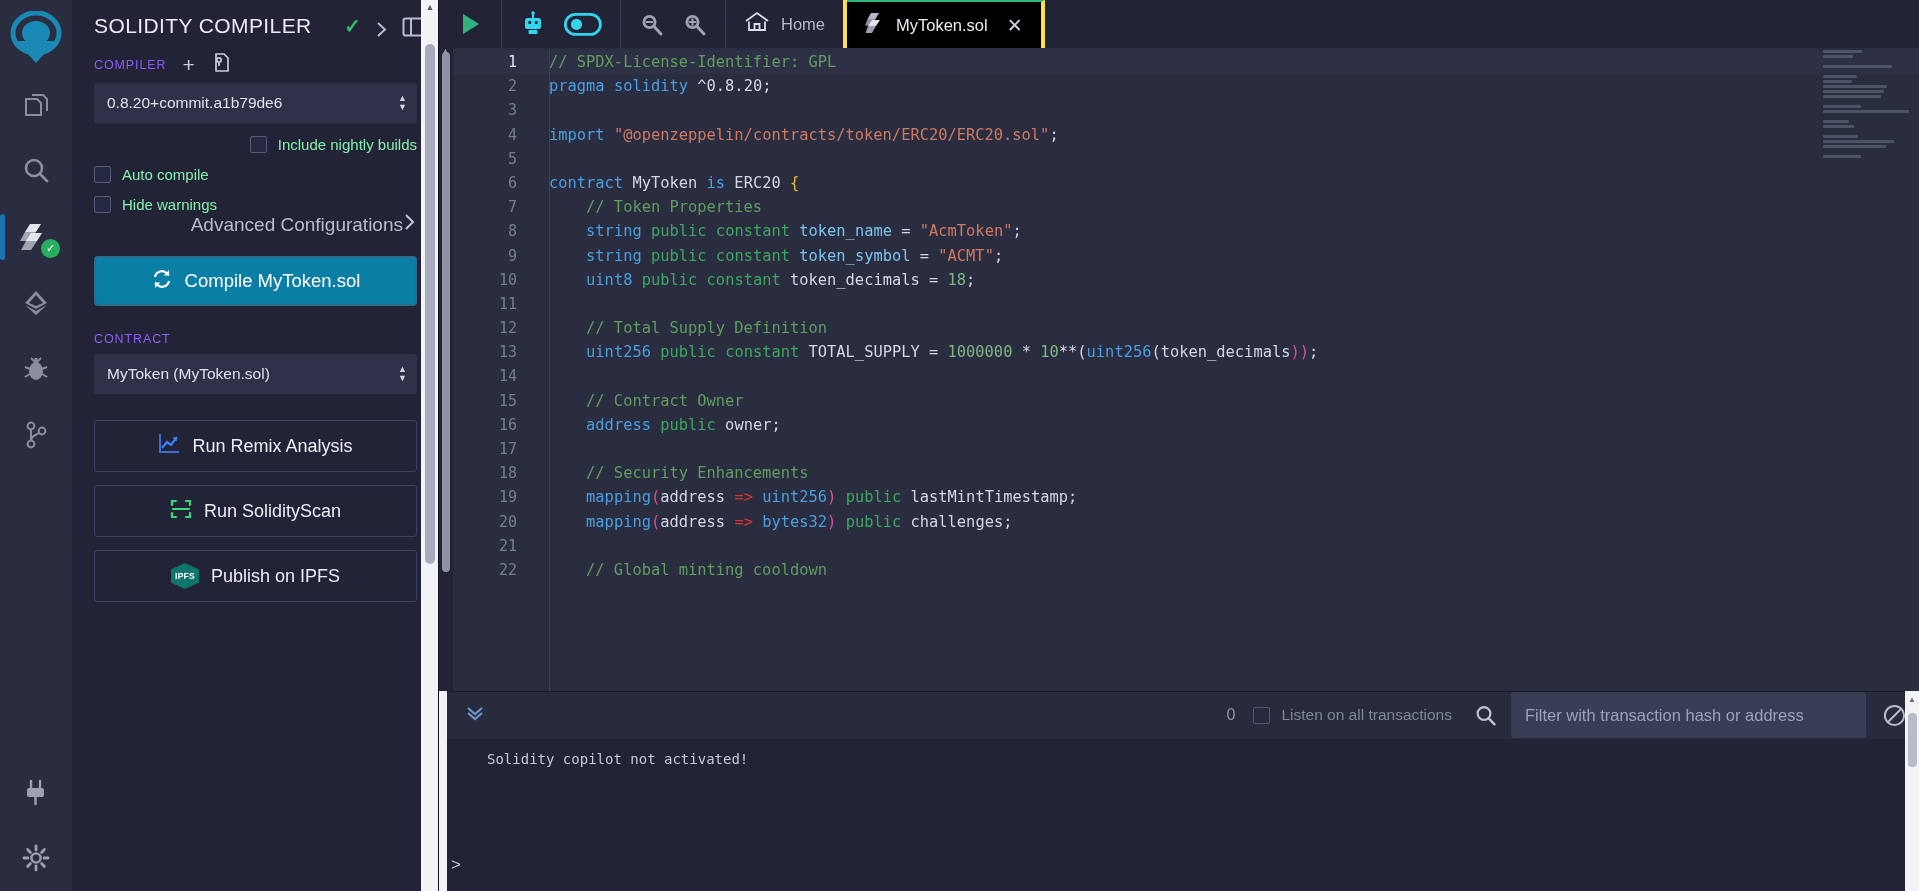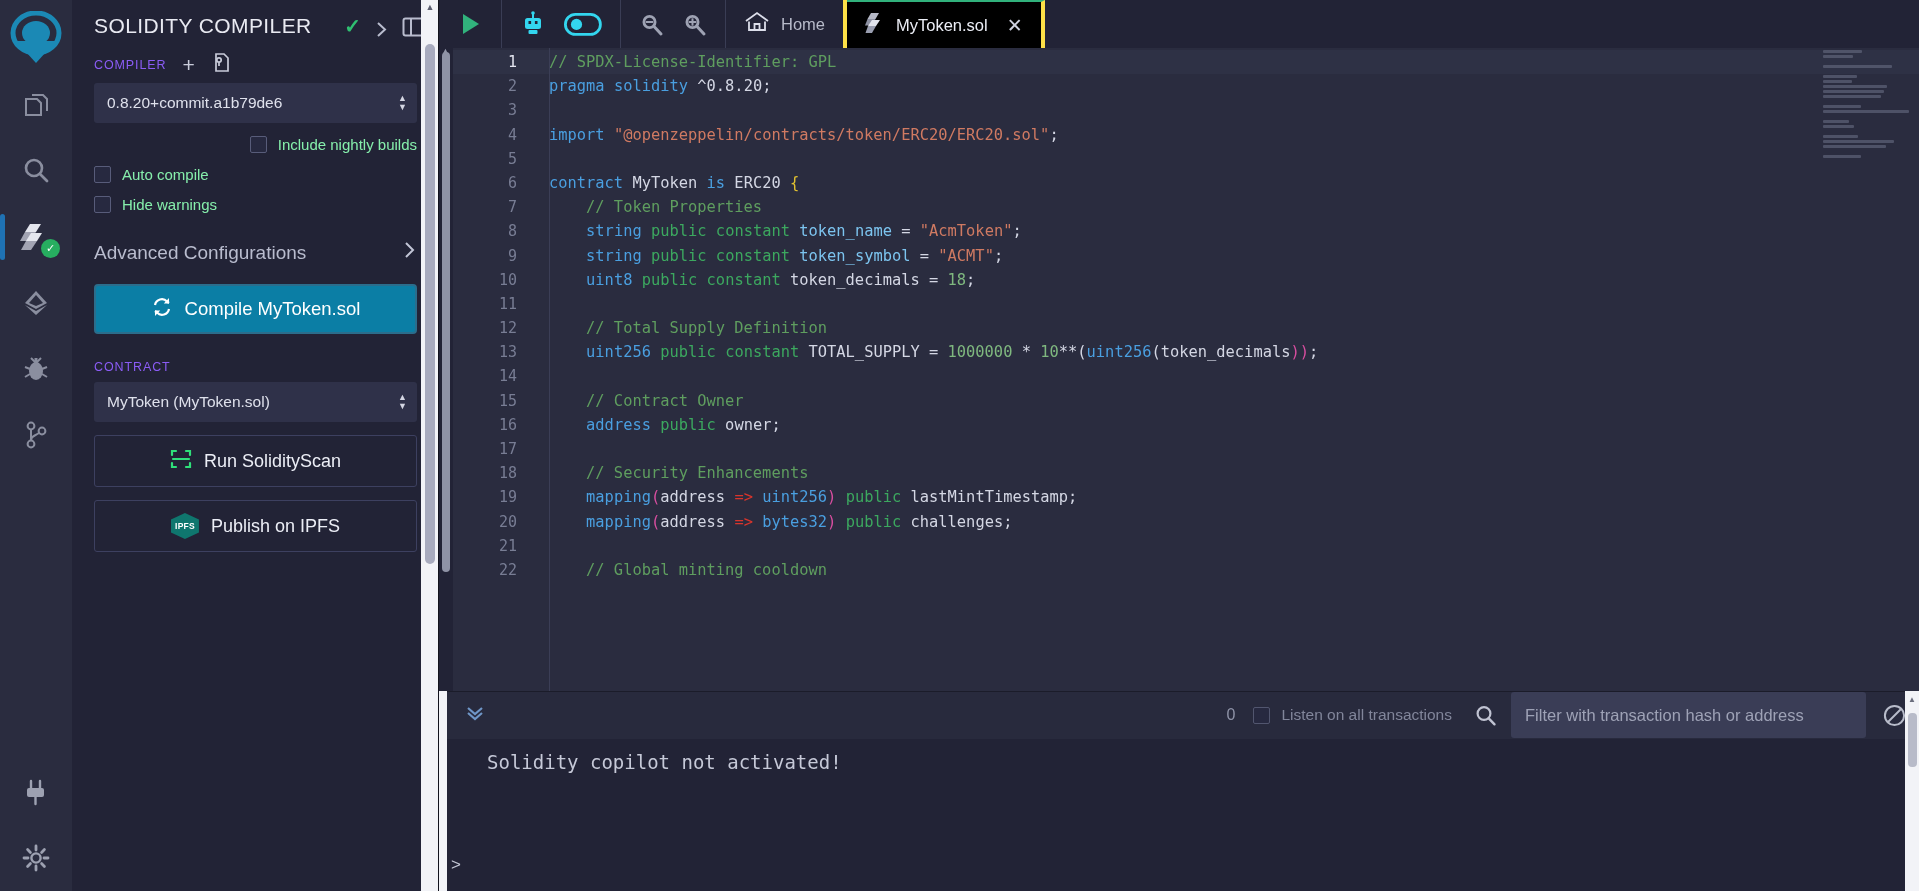--- a/index.html
+++ b/index.html
@@ -78,22 +78,22 @@
 
   .check-row { display: flex; align-items: center; gap: 11px; margin-top: 13px; }
   .check-row.right { justify-content: flex-end; }
   .cbox {
     width: 17px; height: 17px; border: 1.6px solid #585c7a;
     border-radius: 2px; background: #272940; flex: 0 0 17px; cursor: pointer;
   }
   .check-lbl { font-size: 15px; color: #86efac; }
 
   .adv-row {
-    display: flex; align-items: center; justify-content: space-between;
-    margin-top: 28px; cursor: pointer;
+    display: flex; align-items: center; justify-content: flex-end;
+    cursor: pointer;
   }
   .adv-title { font-size: 19px; color: #b9bcce; }
   .chev { color: #c2c5d6; font-size: 18px; }
 
   .btn-compile {
     margin-top: 20px; width: 100%; height: 50px;
     background: #0b7ea5; border: 2px solid #2b6d8c; border-radius: 4px;
     color: #fff; font-size: 18.5px;
     display: flex; align-items: center; justify-content: center; gap: 12px;
     cursor: pointer;
@@ -219,21 +219,21 @@
   .term-listen span { font-size: 15.5px; color: #82869b; }
   .term-search { color: #c0c3d2; margin-right: 14px; display: flex; align-items: center; cursor: pointer; }
   .term-filter {
     width: 355px; height: 46px; background: #3a3d56; border: none; border-radius: 3px;
     padding: 0 14px; color: #cfd2e0; font-size: 16.5px;
     font-family: "Liberation Sans", sans-serif;
   }
   .term-filter::placeholder { color: #9ea2b6; }
   .term-ban { margin-left: 16px; color: #b8bcca; cursor: pointer; display:flex; align-items:center; }
   .term-body { flex: 1; position: relative; padding: 12px 0 0 48px; }
-  .term-msg { font-family: "DejaVu Sans Mono", monospace; font-size: 19px; color: #c6c9d8; }
+  .term-msg { font-family: "DejaVu Sans Mono", monospace; font-size: 14px; color: #c6c9d8; }
   .term-prompt { position: absolute; left: 12px; bottom: 16px; color: #c3c6d5; font-size: 17px; }
   .term-sep { position: absolute; left: 0; right: 0; top: 0; height: 1px; background: #1b1c2a; }
   .term-scroll-right {
     position: absolute; right: 0; top: 0; width: 14px; height: 100%; background: #f2f3f7;
   }
   .term-scroll-right .thumb {
     position: absolute; left: 3px; top: 22px; width: 9px; height: 54px;
     background: #b8bbc9; border-radius: 4px;
   }
   .term-scroll-right .arr { position: absolute; left: 3px; top: 4px; font-size: 8px; color: #6a6d7d; }
@@ -407,20 +407,30 @@
       </div>
 
 
       <div class="sub-label contract-label">CONTRACT</div>
 
       <div class="select-box" style="margin-top:8px;">
         <span>MyToken (MyToken.sol)</span>
         <span class="spinner-arrows">▲<span>▼</span></span>
       </div>
 
+      <div class="btn-outline" style="margin-top:26px;">
+        <span>
+          <svg width="22" height="21" viewBox="0 0 22 21">
+            <path d="M2 1 L2 19 L21 19" fill="none" stroke="#3b6fd4" stroke-width="2"></path>
+            <path d="M4 15 L9 9 L13 12 L19 4" fill="none" stroke="#3b82f6" stroke-width="2.2"></path>
+            <path d="M19 4 L14.5 4.4 L18.6 8.5 Z" fill="#3b82f6"></path>
+          </svg>
+        </span>
+        <span>Run Remix Analysis</span>
+      </div>
 
       <div class="btn-outline">
         <span>
           <svg width="22" height="22" viewBox="0 0 22 22">
             <g stroke="#2fe07a" stroke-width="2.2" fill="none" stroke-linecap="round">
               <path d="M2 7 L2 3 L6 3"></path>
                 <path d="M16 3 L20 3 L20 7"></path>
               <path d="M20 15 L20 19 L16 19"></path>
                 <path d="M6 19 L2 19 L2 15"></path>
               <line x1="3" y1="11" x2="19" y2="11"></line>

